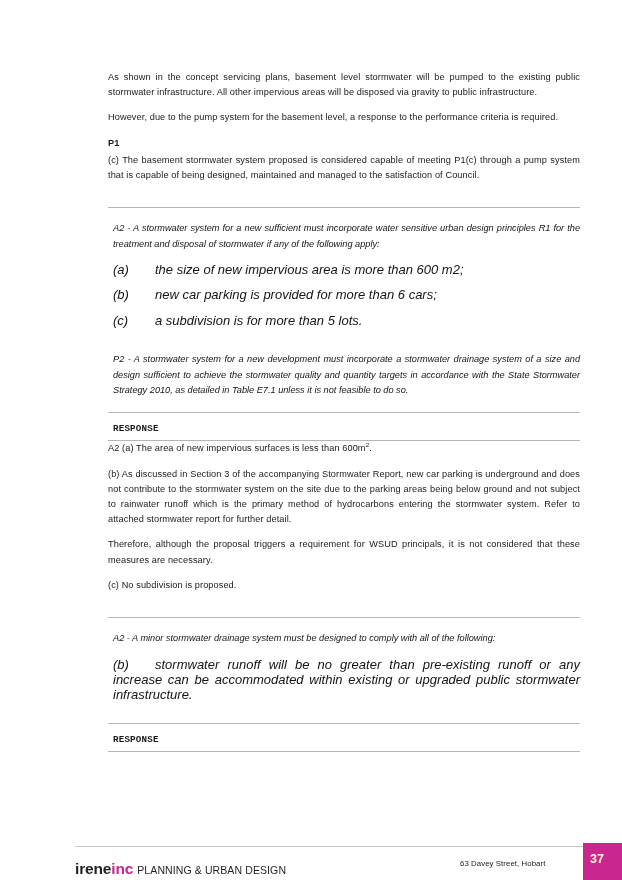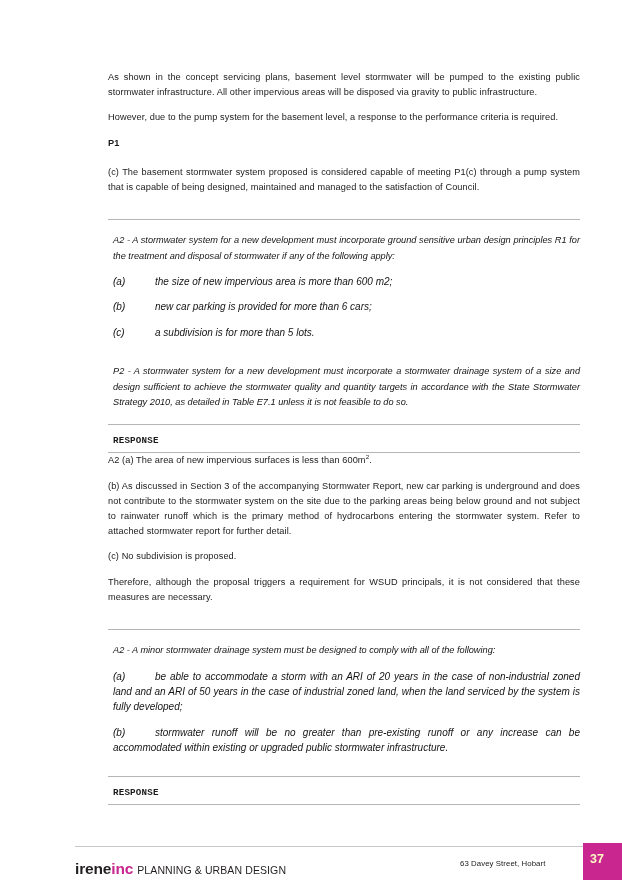--- a/index.html
+++ b/index.html
@@ -34,21 +34,21 @@
   p.body-para {
     margin: 0 0 10px 0;
     font-size: 9.2px;
     line-height: 15.2px;
     text-align: justify;
     color: #1a1a1a;
     letter-spacing: 0.01em;
   }
 
   .label-p1 {
-    margin: 0 0 14px 0;
+    margin: 0 0 2px 0;
     font-size: 9.2px;
     line-height: 15.2px;
     font-weight: bold;
     color: #1a1a1a;
   }
 
   
   .criteria-block {
     margin: 0;
     padding: 0;
@@ -60,21 +60,21 @@
   .crit-para {
     margin: 0 0 10px 0;
     font-size: 9.2px;
     line-height: 15.4px;
     font-style: italic;
     text-align: justify;
     color: #141414;
   }
   .crit-item {
     margin: 0 0 10px 0;
-    font-size: 10px;
+    font-size: 13px;
     line-height: 15.4px;
     font-style: italic;
     text-align: justify;
     color: #141414;
   }
   .crit-item .marker {
     display: inline-block;
     width: 42px;
   }
   .crit-item.hanging {
@@ -189,21 +189,21 @@
     <p class="body-para">However, due to the pump system for the basement level, a response to the performance criteria is required.</p>
 
     <p class="label-p1">P1</p>
 
     <p class="body-para">(c) The basement stormwater system proposed is considered capable of meeting P1(c) through a pump system that is capable of being designed, maintained and managed to the satisfaction of Council.</p>
 
     <div class="block-gap"></div>
 
     <div class="criteria-block">
       <div class="criteria-inner">
-        <p class="crit-para lead">A2 - A stormwater system for a new development must incorporate ground sensitive urban design principles R1 for the treatment and disposal of stormwater if any of the following apply:</p>
+        <p class="crit-para lead">A2 - A stormwater system for a new sufficient must incorporate water sensitive urban design principles R1 for the treatment and disposal of stormwater if any of the following apply:</p>
 
         <p class="crit-item">
           <span class="marker">(a)</span><span>the size of new impervious area is more than 600 m2;</span>
         </p>
 
         <p class="crit-item">
           <span class="marker">(b)</span><span>new car parking is provided for more than 6 cars;</span>
         </p>
 
         <p class="crit-item">
@@ -217,33 +217,30 @@
     </div>
 
     <div class="response-bar">
       <span class="response-label">RESPONSE</span>
     </div>
 
     <p class="body-para after-response"><span>A2 (a) The area of new impervious surfaces is less than 600m</span><sup>2</sup><span>.</span></p>
 
     <p class="body-para">(b) As discussed in Section 3 of the accompanying Stormwater Report, new car parking is underground and does not contribute to the stormwater system on the site due to the parking areas being below ground and not subject to rainwater runoff which is the primary method of hydrocarbons entering the stormwater system. Refer to attached stormwater report for further detail.</p>
 
+    <p class="body-para">Therefore, although the proposal triggers a requirement for WSUD principals, it is not considered that these measures are necessary.</p>
+
     <p class="body-para">(c) No subdivision is proposed.</p>
-
-    <p class="body-para">Therefore, although the proposal triggers a requirement for WSUD principals, it is not considered that these measures are necessary.</p>
 
     <div class="block-gap"></div>
 
     <div class="criteria-block">
       <div class="criteria-inner">
         <p class="crit-para lead">A2 - A minor stormwater drainage system must be designed to comply with all of the following:</p>
 
-        <p class="crit-item hanging">
-          <span class="marker">(a)</span><span>be able to accommodate a storm with an ARI of 20 years in the case of non-industrial zoned land and an ARI of 50 years in the case of industrial zoned land, when the land serviced by the system is fully developed;</span>
-        </p>
 
         <p class="crit-item hanging">
           <span class="marker">(b)</span><span>stormwater runoff will be no greater than pre-existing runoff or any increase can be accommodated within existing or upgraded public stormwater infrastructure.</span>
         </p>
       </div>
     </div>
 
     <div class="response-bar">
       <span class="response-label">RESPONSE</span>
     </div>

